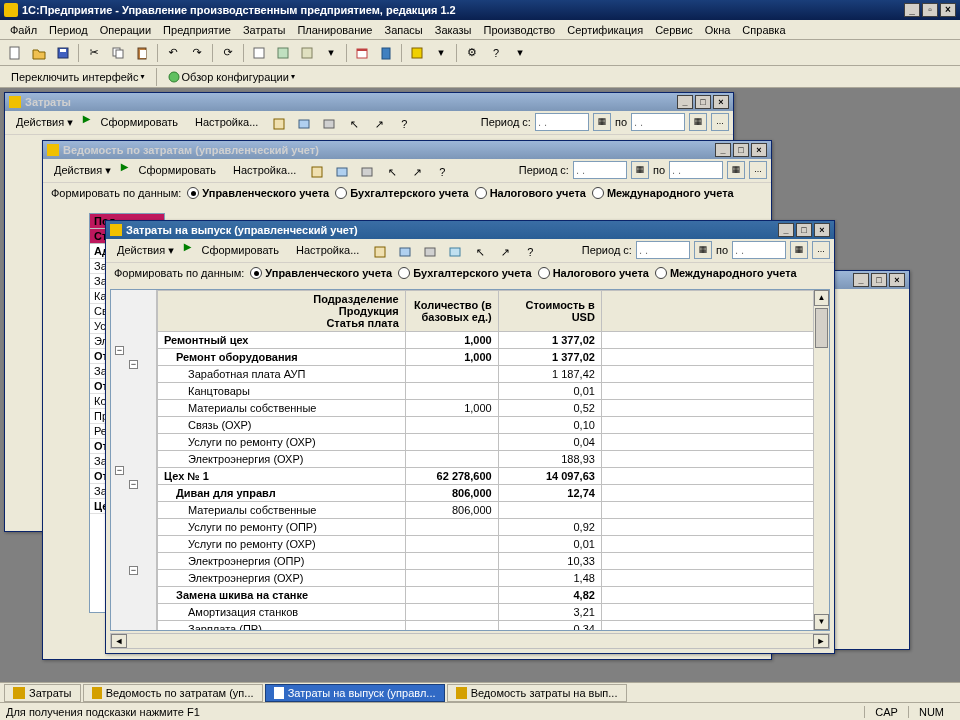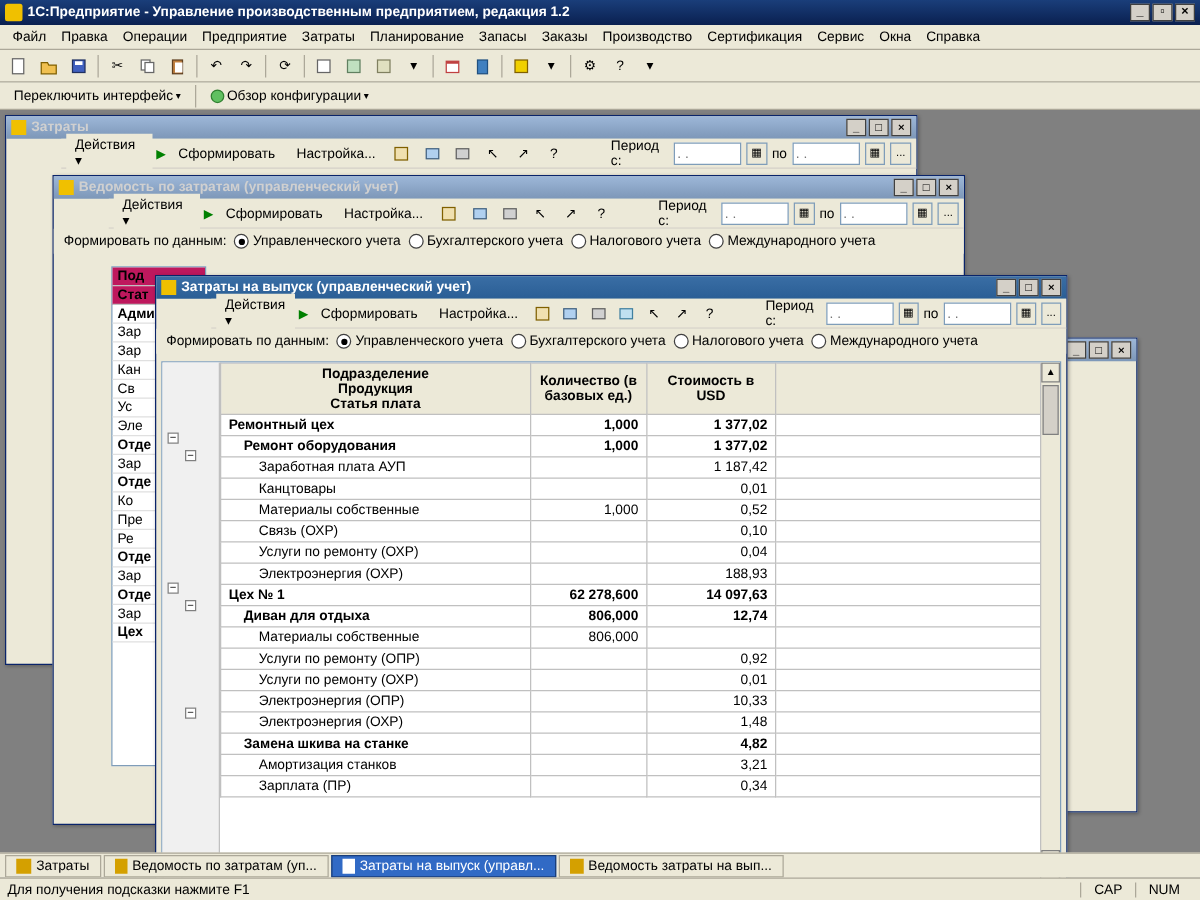--- a/index.html
+++ b/index.html
@@ -20,39 +20,39 @@
 
 .mdi-area { position: absolute; top: 92px; left: 0; right: 0; bottom: 38px; background: #808080; }
 
 .subwin { position: absolute; background: #ece9d8; border: 1px solid #0a246a; box-shadow: 1px 1px 3px rgba(0,0,0,0.3); }
 .subwin-title { background: linear-gradient(to bottom, #7a96df, #5a76bf); color: #fff; height: 18px; display: flex; align-items: center; padding: 0 4px; font-weight: bold; font-size: 11px; }
 .subwin-title.inactive { background: linear-gradient(to bottom, #9db7d8, #7d97b8); color: #d0d0d0; }
 .subwin-title .win-icon { width: 12px; height: 12px; background: #f0c000; margin-right: 4px; }
 .subwin-title .t { flex: 1; }
 .subwin-title .wb { width: 16px; height: 14px; background: #d4d0c8; border: 1px solid #404040; margin-left: 2px; text-align: center; line-height: 12px; font-size: 9px; cursor: pointer; color: #000; }
 
-.sub-toolbar { background: #ece9d8; height: 24px; display: flex; align-items: center; padding: 2px 4px; gap: 3px; border-bottom: 1px solid #d4d0c8; margin-left: 44px; }
+.sub-toolbar { background: #ece9d8; height: 24px; display: flex; align-items: flex-start; padding: 2px 4px; gap: 3px; border-bottom: 1px solid #d4d0c8; }
 .action-btn { padding: 2px 6px; border: 1px solid transparent; cursor: pointer; background: #ece9d8; }
 .form-btn { font-weight: normal; }
 .green-arrow { color: #008000; font-size: 10px; }
 .period-group { margin-left: auto; display: flex; align-items: center; gap: 4px; padding-left: 32px; }
 .period-input { width: 54px; height: 18px; border: 1px solid #7f9db9; background: #fff; padding: 0 2px; }
 .pick-btn { width: 18px; height: 18px; border: 1px solid #7f9db9; background: #ece9d8; cursor: pointer; font-size: 9px; line-height: 14px; text-align: center; }
 
 .radio-row { padding: 4px 8px; display: flex; align-items: center; gap: 6px; background: #ece9d8; font-size: 11px; }
-.radio-opt { display: flex; align-items: center; gap: 3px; cursor: pointer; }
+.radio-opt { display: flex; align-items: center; gap: 3px; cursor: pointer; font-weight: bold; }
 .radio-dot { width: 12px; height: 12px; border: 1px solid #404040; border-radius: 50%; background: #fff; display: inline-flex; align-items: center; justify-content: center; }
 .radio-dot.on::after { content: ''; width: 5px; height: 5px; background: #000; border-radius: 50%; }
 
 .grid-area { position: absolute; top: 68px; left: 4px; right: 4px; bottom: 22px; background: #fff; border: 1px solid #7f9db9; display: flex; }
 .tree-gutter { width: 46px; border-right: 1px solid #c0c0c0; background: #f0f0f0; position: relative; }
 .tree-node { position: absolute; width: 9px; height: 9px; border: 1px solid #808080; background: #fff; font-size: 9px; line-height: 7px; text-align: center; cursor: pointer; }
 .grid-body { flex: 1; overflow: auto; position: relative; }
 .grid-table { border-collapse: collapse; width: 100%; font-size: 11px; }
-.grid-table th { background: #ece9d8; border: 1px solid #c0c0c0; padding: 2px 6px; text-align: center; font-weight: bold; height: 16px; }
+.grid-table th { background: #ece9d8; border: 1px solid #c0c0c0; padding: 2px 6px; text-align: right; font-weight: bold; height: 16px; }
 .grid-table td { border: 1px solid #c0c0c0; padding: 2px 6px; height: 14px; }
 .grid-table .num { text-align: right; }
 .grid-table .b { font-weight: bold; }
 .grid-table .ind1 { padding-left: 18px; }
 .grid-table .ind2 { padding-left: 30px; }
 
 .bottom-scroll { position: absolute; bottom: 4px; left: 4px; right: 4px; height: 16px; background: #ece9d8; border: 1px solid #c0c0c0; display: flex; }
 .scroll-btn { width: 16px; height: 14px; background: #ece9d8; border: 1px solid #808080; text-align: center; line-height: 12px; cursor: pointer; font-size: 9px; }
 
 .taskbar { position: absolute; bottom: 18px; left: 0; right: 0; height: 20px; background: #ece9d8; border-top: 1px solid #aca899; display: flex; align-items: center; padding: 0 4px; gap: 2px; }
@@ -79,21 +79,21 @@
 <div class="title-bar">
   <span class="icon"></span>
   <span class="title">1С:Предприятие - Управление производственным предприятием, редакция 1.2</span>
   <span class="win-btn">_</span>
   <span class="win-btn">▫</span>
   <span class="win-btn">×</span>
 </div>
 
 <div class="menu-bar">
   <span class="menu-item"><span>Файл</span></span>
-  <span class="menu-item"><span>Правка</span></span>
+  <span class="menu-item"><span>Период</span></span>
   <span class="menu-item"><span>Операции</span></span>
   <span class="menu-item"><span>Предприятие</span></span>
   <span class="menu-item"><span>Затраты</span></span>
   <span class="menu-item"><span>Планирование</span></span>
   <span class="menu-item"><span>Запасы</span></span>
   <span class="menu-item"><span>Заказы</span></span>
   <span class="menu-item"><span>Производство</span></span>
   <span class="menu-item"><span>Сертификация</span></span>
   <span class="menu-item"><span>Сервис</span></span>
   <span class="menu-item"><span>Окна</span></span>
@@ -329,21 +329,21 @@
       <span class="wb">_</span>
       <span class="wb">□</span>
       <span class="wb">×</span>
     </div>
     <div style="padding:6px; font-size:10px">
       <span class="pick-btn" style="display:inline-block">▦</span>
       <span class="pick-btn" style="display:inline-block">...</span>
     </div>
   </div>
 
-  <div class="subwin" style="left:124px; top:128px; width:730px; height:500px">
+  <div class="subwin" style="left:105px; top:128px; width:730px; height:434px">
     <div class="subwin-title" style="background:linear-gradient(to bottom,#3a6ea5,#2a5e95)">
       <span class="win-icon"></span>
       <span class="t">Затраты на выпуск (управленческий учет)</span>
       <span class="wb">_</span>
       <span class="wb">□</span>
       <span class="wb">×</span>
     </div>
     <div class="sub-toolbar">
       <span class="action-btn"><span>Действия</span> ▾</span>
       <span class="green-arrow">▶</span>
@@ -473,21 +473,21 @@
                 <td class="num ">188,93</td>
                 <td></td>
               </tr>
               <tr>
                 <td class="b">Цех № 1</td>
                 <td class="num b">62 278,600</td>
                 <td class="num b">14 097,63</td>
                 <td></td>
               </tr>
               <tr>
-                <td class="b ind1">Диван для отдыха</td>
+                <td class="b ind1">Диван для управл</td>
                 <td class="num b">806,000</td>
                 <td class="num b">12,74</td>
                 <td></td>
               </tr>
               <tr>
                 <td class="ind2">Материалы собственные</td>
                 <td class="num ">806,000</td>
                 <td class="num "></td>
                 <td></td>
               </tr>

